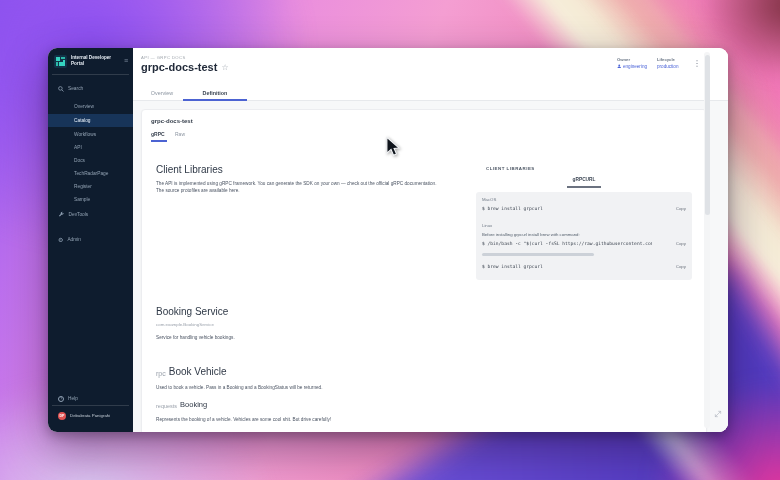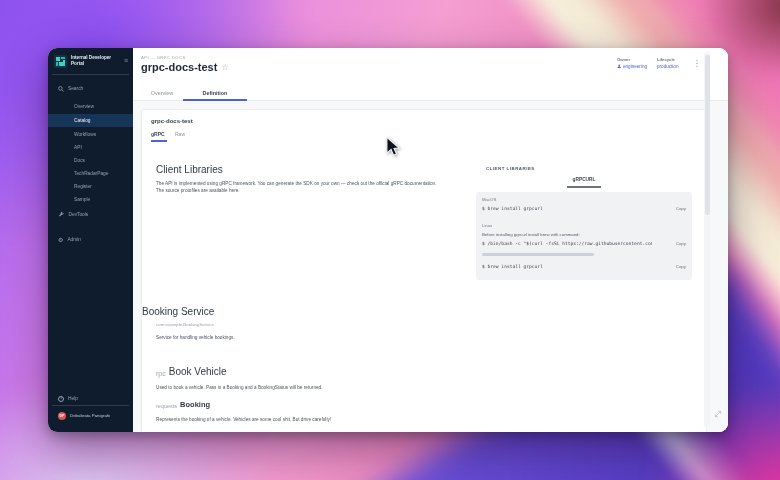--- a/index.html
+++ b/index.html
@@ -74,21 +74,21 @@
   .code-label { position:absolute; left:6px; font-size:4.3px; color:#707a86; }
   .code-line { position:absolute; left:6px; width:170px; font-family:"DejaVu Sans Mono", monospace;
                font-size:4.6px; color:#3a424e; white-space:nowrap; overflow:hidden; }
   .copy-btn { position:absolute; right:6px; font-size:4.4px; color:#6f7680; cursor:pointer; }
   .hscroll { position:absolute; left:6px; top:61px; width:112px; height:2.5px; border-radius:2px; background:#ccd1d8; cursor:pointer; }
 
   .rpc-row { position:absolute; display:flex; align-items:flex-end; gap:3px; }
   .rpc-prefix { font-size:7px; color:#9aa1ab; }
   .rpc-name { font-size:10px; font-weight:500; color:#303947; }
   .req-prefix { font-size:5.5px; color:#9aa1ab; }
-  .req-name { font-size:7.5px; font-weight:700; color:#303947; }
+  .req-name { font-size:7.5px; font-weight:400; color:#303947; }
 
   .vscroll-track { position:absolute; left:571px; top:4px; width:6px; height:376px; background:#f4f5f6; border-radius:3px; }
   .vscroll-thumb { position:absolute; left:0.5px; top:3px; width:5px; height:160px; background:#dfe2e6; border-radius:3px; cursor:grab; }
   .expand-icon { position:absolute; left:581px; top:356px; cursor:pointer; }
 
   .cursor { position:absolute; left:385px; top:136px; filter:drop-shadow(1px 1.5px 1.5px rgba(0,0,0,.35)); z-index:50; }
 </style>
 </head>
 <body>
 
@@ -248,21 +248,21 @@
             <div class="code-label" style="top:31px;">Linux</div>
             <div class="code-label" style="top:40px; color:#55606d;">Before installing grpcurl install brew with command:</div>
             <div class="code-line" style="top:49px;">$ /bin/bash -c "$(curl -fsSL https://raw.githubusercontent.com</div>
             <div class="copy-btn" style="top:49px;">Copy</div>
             <div class="hscroll"></div>
 
             <div class="code-line" style="top:72px;">$ brew install grpcurl</div>
             <div class="copy-btn" style="top:72px;">Copy</div>
           </div>
 
-          <div class="doc-h1" style="left:0; top:196px;">Booking Service</div>
+          <div class="doc-h1" style="left:14px; top:196px;">Booking Service</div>
           <div class="doc-sub" style="left:14px; top:212px;">com.example.BookingService</div>
           <div class="doc-p" style="left:14px; top:224px;">Service for handling vehicle bookings.</div>
 
           <div class="rpc-row" style="left:14px; top:256px;">
             <span class="rpc-prefix">rpc</span>
             <span class="rpc-name">Book Vehicle</span>
           </div>
           <div class="doc-p" style="left:14px; top:274px;">Used to book a vehicle. Pass in a Booking and a BookingStatus will be returned.</div>
 
           <div class="rpc-row" style="left:14px; top:290px;">

